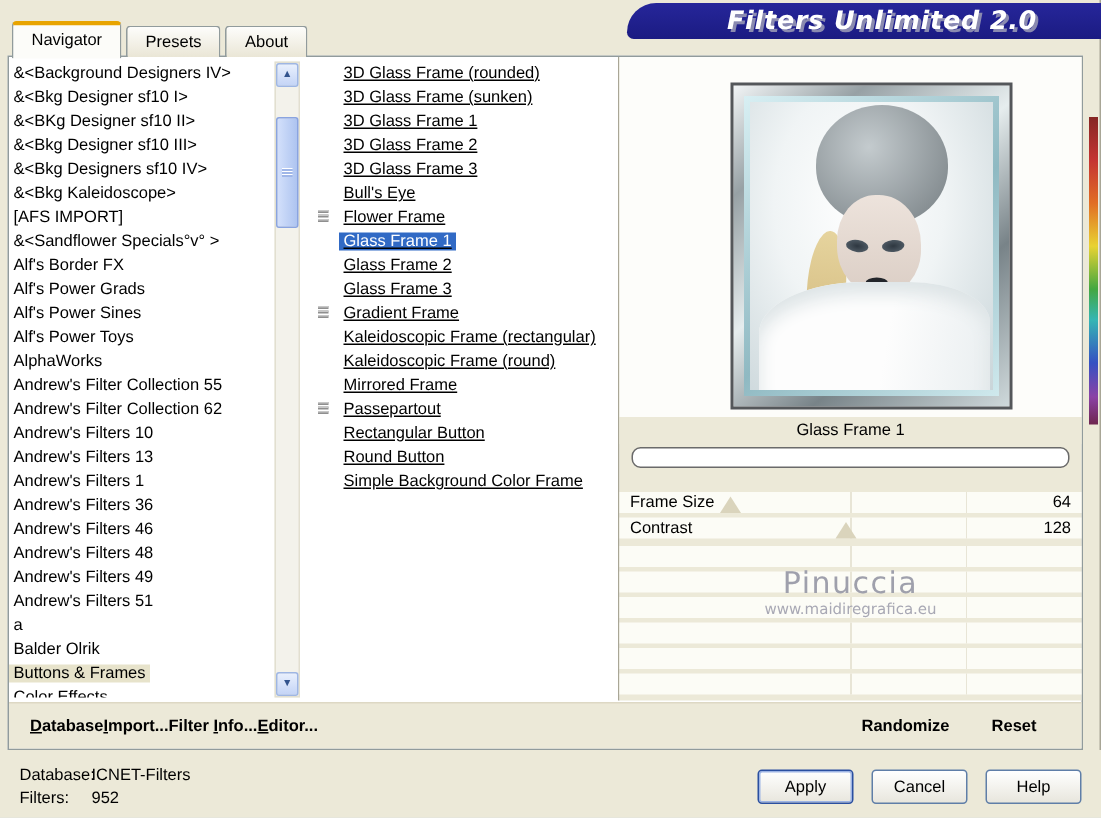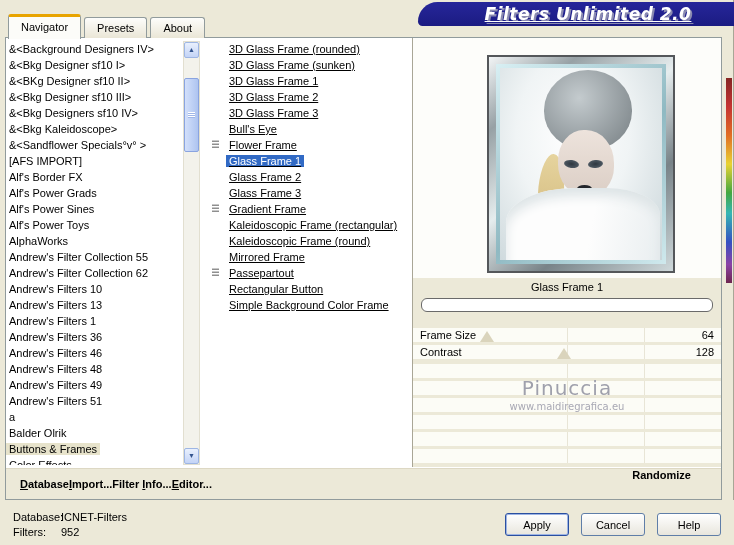--- a/index.html
+++ b/index.html
@@ -1,21 +1,21 @@
 <!DOCTYPE html>
 <html><head>
 <meta charset="utf-8">
 <style>
   html,body{margin:0;padding:0;}
   body{width:734px;height:545px;overflow:hidden;font-family:"Liberation Sans",sans-serif;font-size:11px;color:#000;}
   .dialog{position:relative;width:734px;height:545px;background:#ECE9D8;box-shadow:inset -1px -1px 0 #A8A696;}
 
   
   .banner{position:absolute;left:418px;top:2px;right:0;height:24px;background:linear-gradient(#26269A,#1B1B82);border-top-left-radius:26px;border-bottom-left-radius:6px;}
-  .banner .btxt{position:absolute;right:16px;left:40px;top:2px;text-align:center;font-family:"DejaVu Sans",sans-serif;font-size:17px;font-weight:bold;font-style:italic;color:#FFFFFF;text-shadow:2px 2px 0 #8A8AB0;letter-spacing:0.5px;white-space:nowrap;text-decoration:underline;}
+  .banner .btxt{position:absolute;right:16px;left:40px;top:2px;text-align:center;font-family:"DejaVu Sans",sans-serif;font-size:17px;font-weight:bold;font-style:italic;color:#FFFFFF;text-shadow:2px 2px 0 #8A8AB0;letter-spacing:0.5px;white-space:nowrap;}
 
   
   .tabs{position:absolute;left:8px;top:14px;display:flex;align-items:flex-end;z-index:3;}
   .tab{height:20px;line-height:20px;padding:0 12px;margin-right:3px;border:1px solid #919B9C;border-bottom:none;border-radius:3px 3px 0 0;background:linear-gradient(#FDFDFB,#EAE6D6);cursor:pointer;}
   .tab.active{background:#FCFCF9;border-top:3px solid #E8A400;height:22px;line-height:21px;margin-bottom:-1px;}
 
   
   .panel{position:absolute;left:5px;top:37px;width:715px;height:461px;background:#FFFFFF;border:1px solid #919B9C;}
 
   
@@ -73,21 +73,21 @@
   .thumb{position:absolute;bottom:0;width:0;height:0;margin-left:-7px;border-left:7px solid transparent;border-right:7px solid transparent;border-bottom:11px solid #DAD4BC;cursor:grab;}
 
   .watermark{position:absolute;left:0;right:0;top:338px;text-align:center;pointer-events:none;}
   .wm1{font-family:"DejaVu Sans",sans-serif;font-size:20px;color:#9FA0AC;letter-spacing:1px;}
   .wm2{font-family:"DejaVu Sans",sans-serif;font-size:10px;color:#A8A8B4;margin-top:1px;}
 
   
   .toolbar{position:absolute;left:0;right:0;bottom:0;height:30px;background:#ECE9D8;border-top:1px solid #DDD8C4;}
   .tgroup{position:absolute;left:14px;top:0;height:30px;display:flex;align-items:center;}
   .tbtn,.abtn{background:none;border:none;padding:0;font-family:"Liberation Sans",sans-serif;font-size:11px;font-weight:bold;color:#000;cursor:pointer;white-space:nowrap;}
-  .agroup{position:absolute;right:30px;top:0;height:30px;display:flex;align-items:center;gap:28px;flex-direction:column;}
+  .agroup{position:absolute;right:30px;top:0;height:30px;display:flex;align-items:center;gap:28px;}
 
   
   .rainbow{position:absolute;right:2px;top:78px;width:6px;height:205px;background:linear-gradient(#7A1010 0%,#C02020 14%,#E06010 28%,#E8D020 42%,#30A030 56%,#20B0B0 66%,#2040C0 80%,#8030A0 91%,#601040 100%);opacity:0.9;}
 
   
   .statusbar{position:absolute;left:0;right:0;bottom:0;height:45px;background:#ECE9D8;}
   .statustext{position:absolute;left:13px;top:10px;line-height:15px;}
   .statustext .slab{display:inline-block;width:48px;}
   .dlgbtns{position:absolute;right:13px;top:13px;display:flex;gap:12px;padding-left:35px;}
   .dbtn{width:64px;height:23px;font-family:"Liberation Sans",sans-serif;font-size:11px;color:#000;background:linear-gradient(#FFFFFF,#E8E6DD);border:1px solid #5F7EA8;border-radius:3px;cursor:pointer;}
@@ -112,22 +112,22 @@
   <div class="panel">
 
     <div class="leftlist">
 
     <div class="lrow"><span>&amp;&lt;Background Designers IV&gt;</span></div>
         <div class="lrow"><span>&amp;&lt;Bkg Designer sf10 I&gt;</span></div>
         <div class="lrow"><span>&amp;&lt;BKg Designer sf10 II&gt;</span></div>
         <div class="lrow"><span>&amp;&lt;Bkg Designer sf10 III&gt;</span></div>
         <div class="lrow"><span>&amp;&lt;Bkg Designers sf10 IV&gt;</span></div>
         <div class="lrow"><span>&amp;&lt;Bkg Kaleidoscope&gt;</span></div>
+        <div class="lrow"><span>[AFS IMPORT]</span></div>
         <div class="lrow"><span>&amp;&lt;Sandflower Specials°v° &gt;</span></div>
-        <div class="lrow"><span>[AFS IMPORT]</span></div>
         <div class="lrow"><span>Alf's Border FX</span></div>
         <div class="lrow"><span>Alf's Power Grads</span></div>
         <div class="lrow"><span>Alf's Power Sines</span></div>
         <div class="lrow"><span>Alf's Power Toys</span></div>
         <div class="lrow"><span>AlphaWorks</span></div>
         <div class="lrow"><span>Andrew's Filter Collection 55</span></div>
         <div class="lrow"><span>Andrew's Filter Collection 62</span></div>
         <div class="lrow"><span>Andrew's Filters 10</span></div>
         <div class="lrow"><span>Andrew's Filters 13</span></div>
         <div class="lrow"><span>Andrew's Filters 1</span></div>
@@ -221,20 +221,24 @@
             <i></i>
           </span>
         <span class="mtext">Passepartout</span>
       </div>
         <div class="mrow">
         
         <span class="mtext">Rectangular Button</span>
       </div>
         <div class="mrow">
         
+        <span class="mtext">Round Button</span>
+      </div>
+        <div class="mrow">
+        
         <span class="mtext">Simple Background Color Frame</span>
       </div>
       </div>
 
     <div class="vdiv"></div>
 
     <div class="rightarea">
       <div class="previewbg"></div>
 
       <div class="photo">

